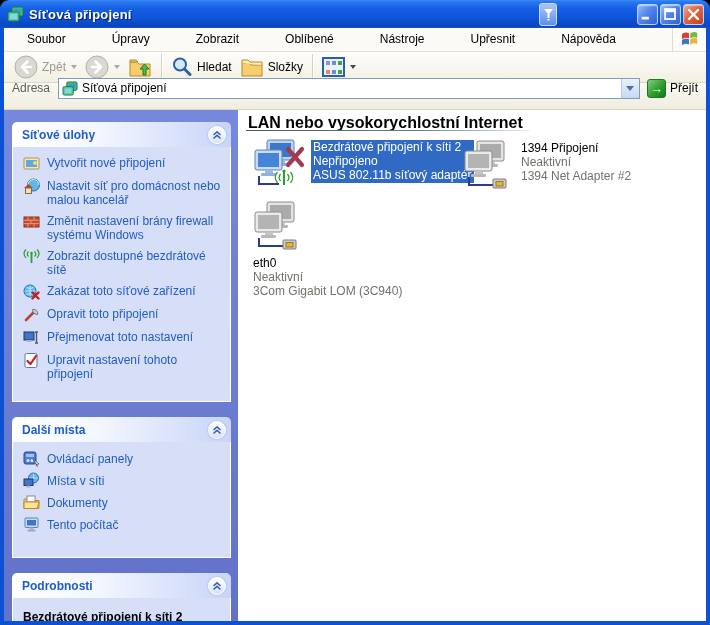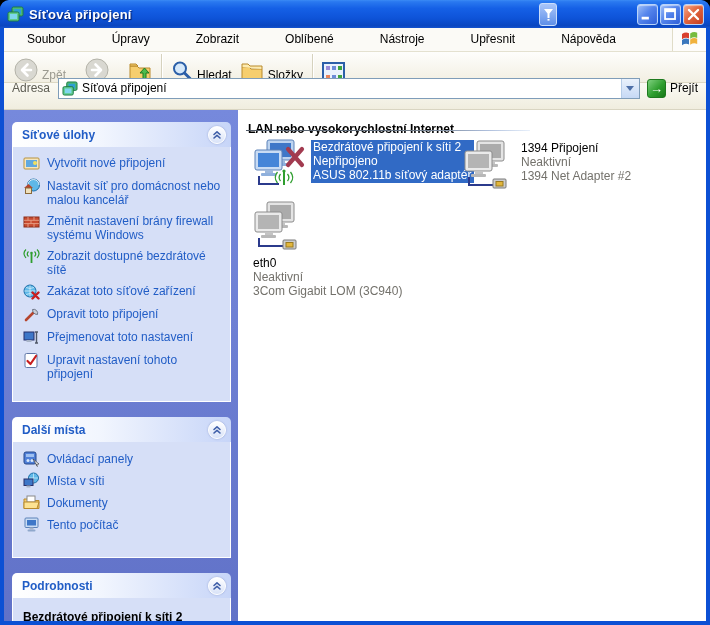--- a/index.html
+++ b/index.html
@@ -49,21 +49,21 @@
   .menu-logo {
     margin-left:auto; width:34px; border-left:1px solid #E0DCC8;
     display:flex; align-items:center; justify-content:center; background:#FDFCFA;
   }
   
   .toolbar {
     height:35px; background:linear-gradient(180deg,#FEFEFC,#F2EFE2);
     border-bottom:1px solid #DCD8C4; display:flex; align-items:center;
     padding:0 6px; font-size:12px; color:#000;
   }
-  .tb-btn { display:flex; align-items:flex-end; gap:4px; padding:0 4px; height:30px; }
+  .tb-btn { display:flex; align-items:center; gap:4px; padding:0 4px; height:30px; }
   .tb-label { white-space:nowrap; }
   .tb-label.disabled { color:#9B9A90; }
   .dd-arrow { width:0; height:0; border-left:3px solid transparent; border-right:3px solid transparent; border-top:4px solid #4A4A42; margin-left:1px; }
   .dd-arrow.disabled { border-top-color:#ABAAA0; }
   .tb-sep { width:1px; height:26px; background:#D6D2BE; margin:0 5px; box-shadow:1px 0 0 #FFF; }
   
   .addressbar {
     height:27px; background:linear-gradient(180deg,#FBFAF4,#F0EDDF);
     border-bottom:1px solid #D9D5C2; display:flex; align-items:center;
     padding:0 5px 16px 8px; font-size:12px;
@@ -113,21 +113,21 @@
   .task-link { display:flex; gap:7px; margin-bottom:7px; }
   .task-link:last-child { margin-bottom:2px; }
   .task-icon { width:17px; height:17px; flex:0 0 auto; margin-top:-1px; }
   .task-label { font-size:12px; line-height:14px; color:#215DC6; }
   .place-link { display:flex; gap:7px; align-items:center; margin-bottom:6px; }
   .details-body { padding:12px 10px 13px 10px; }
   .details-name { font-size:12px; font-weight:bold; color:#000; margin-bottom:9px; }
   .details-status { font-size:12px; color:#000; }
   
   .main { flex:1 1 auto; background:#fff; position:relative; overflow:hidden; }
-  .group-title { position:absolute; left:10px; top:12px; font-size:12px; font-weight:bold; color:#000; white-space:nowrap; }
+  .group-title { position:absolute; left:10px; top:4px; font-size:16px; font-weight:bold; color:#000; white-space:nowrap; }
   .group-line { position:absolute; left:8px; top:20px; width:284px; height:1px;
     background:linear-gradient(90deg,#4E5864 0%,#6A7684 60%,#AEBfdc 85%,#E8F0FB 100%); }
   .conn-item { position:absolute; display:flex; }
   .conn-icon { width:58px; height:54px; flex:0 0 auto; }
   .conn-text { margin-left:3px; margin-top:2px; font-size:12px; line-height:14px; align-self:flex-start; }
   .conn-text.selected { background:#316AC5; color:#fff; padding:0 3px 1px 2px; }
   .conn-name { white-space:nowrap; }
   .conn-sub { white-space:nowrap; }
   .conn-item.plain .conn-name { color:#000; }
   .conn-item.plain .conn-sub { color:#73716B; }

